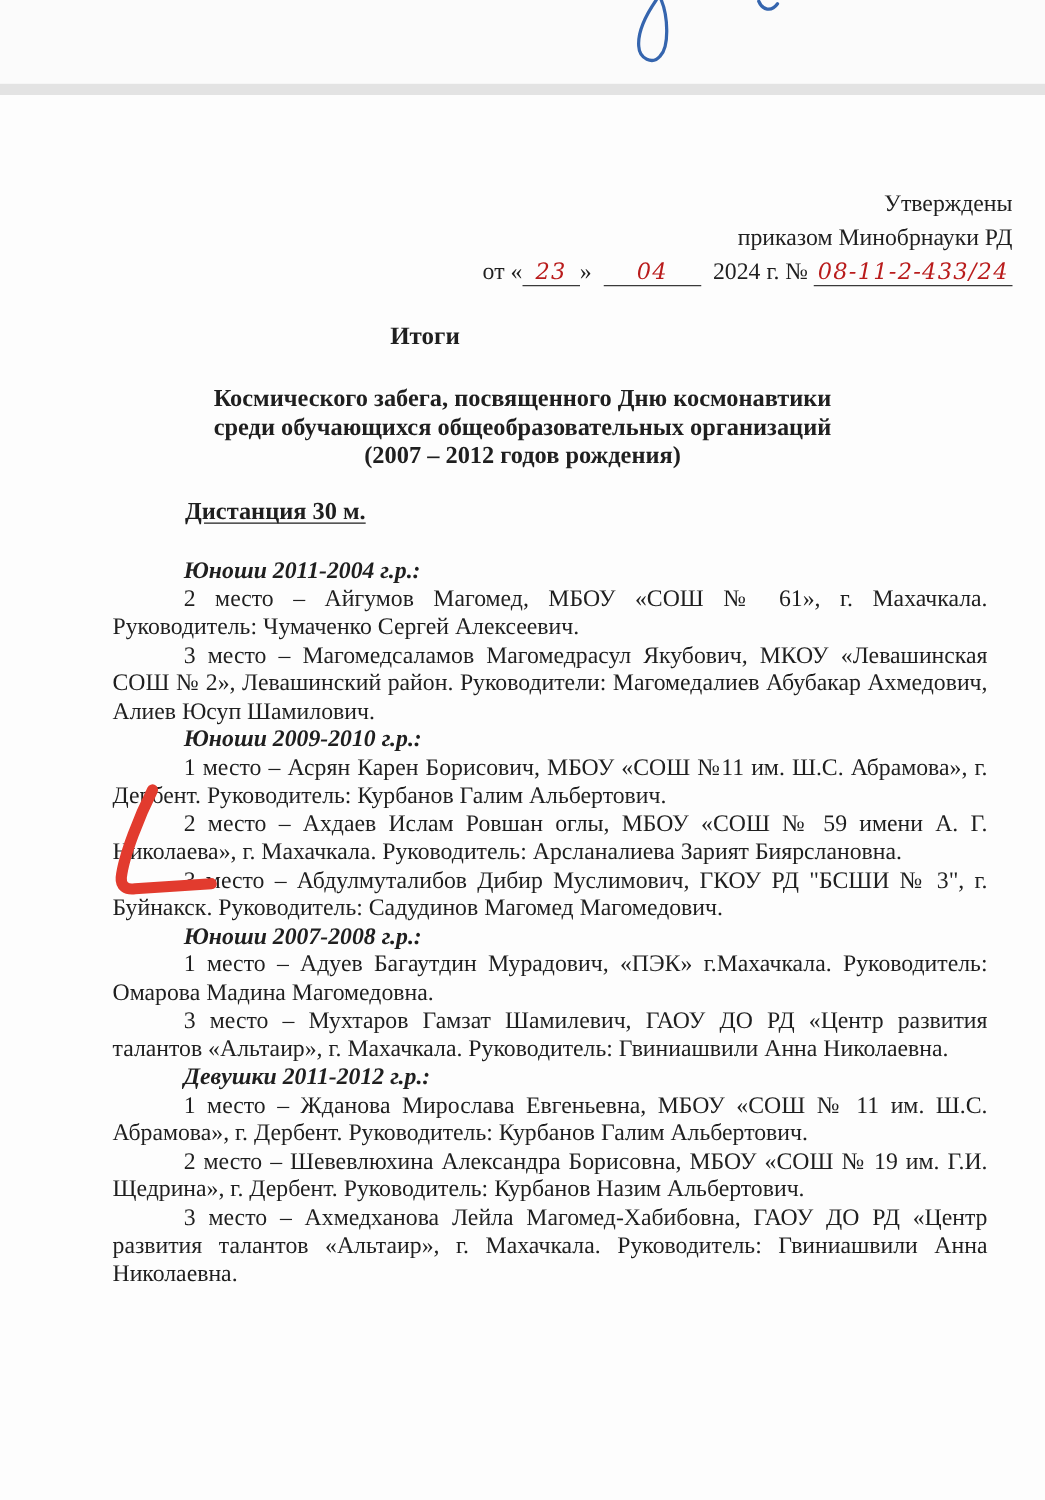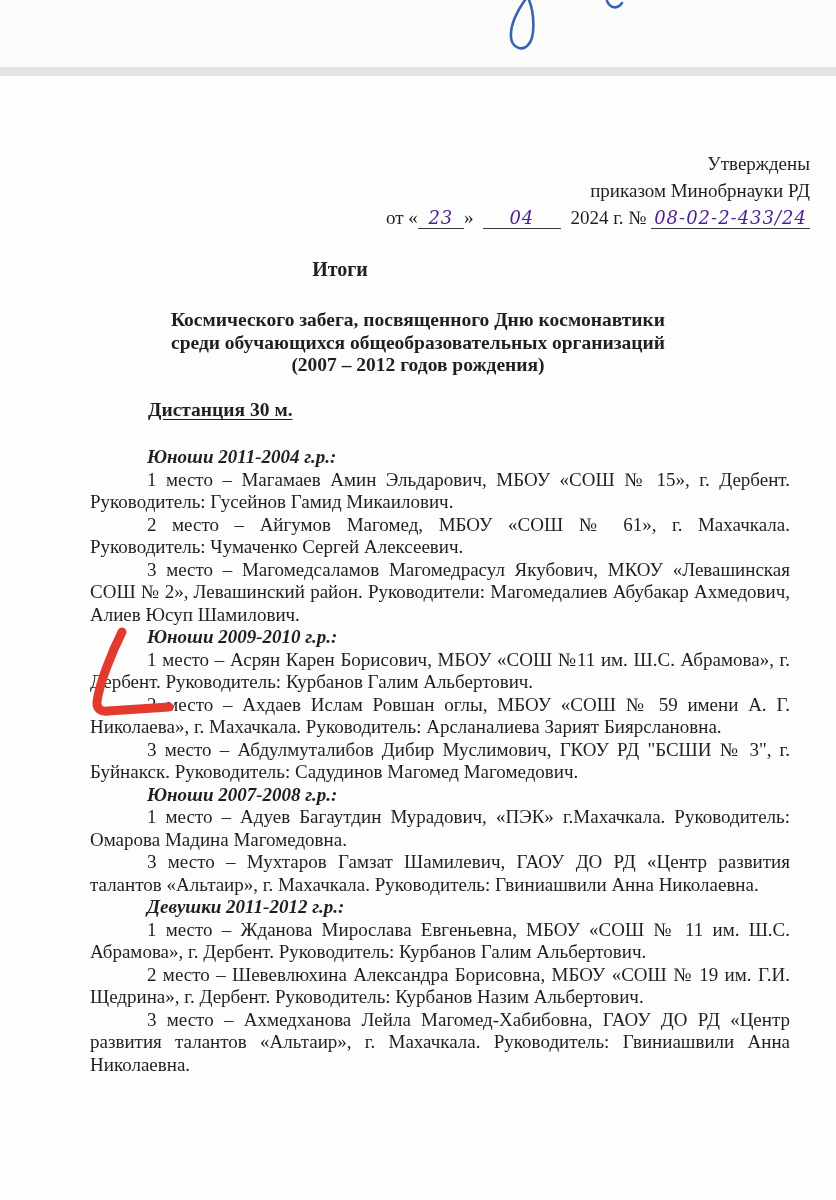--- a/index.html
+++ b/index.html
@@ -11,21 +11,21 @@
   }
   .top-strip{position:absolute;top:0;left:0;width:836px;height:67px;background:#fbfbfb;}
   .gray-band{position:absolute;top:67px;left:0;width:836px;height:9px;background:#e3e3e3;}
   .doodle{position:absolute;top:0;left:470px;}
   .approval{
     position:absolute;top:150px;right:26px;text-align:right;
     font-size:19px;line-height:27px;white-space:nowrap;
   }
   .hand{
     font-family:"DejaVu Serif",serif;font-style:italic;
-    color:#4c1d95;font-size:18px;letter-spacing:1px;
+    color:#b91c1c;font-size:18px;letter-spacing:1px;
   }
   .uline{border-bottom:1.5px solid #3a3a3a;display:inline-block;line-height:20px;}
   .blank-day{min-width:38px;text-align:center;padding:0 4px;}
   .blank-month{min-width:78px;text-align:center;}
   .blank-num{min-width:150px;text-align:center;padding:0 3px;}
   .itogi{
     position:absolute;top:258px;left:0;width:680px;text-align:center;
     font-size:20px;font-weight:bold;
   }
   .main-title{
@@ -54,36 +54,35 @@
     <svg class="doodle" width="200" height="58" viewBox="0 0 200 58">
       <path d="M 55,0 C 46,13 40,25 41,37 C 41.5,47 52,52 58,45 C 66,37 64,12 59,0" fill="none" stroke="#3565ae" stroke-width="2.6" stroke-linecap="round"></path>
       <path d="M 137,1 C 140,8 147,10 152,3" fill="none" stroke="#3565ae" stroke-width="2.6" stroke-linecap="round"></path>
     </svg>
   </div>
   <div class="gray-band"></div>
 
   <div class="approval">
     <div>Утверждены</div>
     <div>приказом Минобрнауки РД</div>
-    <div><span>от «</span><span class="uline blank-day"><span class="hand">23</span></span><span>»</span>&nbsp;&nbsp;<span class="uline blank-month"><span class="hand">04</span></span>&nbsp;&nbsp;<span>2024 г. №</span>&nbsp;<span class="uline blank-num"><span class="hand">08-02-2-433/24</span></span></div>
+    <div><span>от «</span><span class="uline blank-day"><span class="hand">23</span></span><span>»</span>&nbsp;&nbsp;<span class="uline blank-month"><span class="hand">04</span></span>&nbsp;&nbsp;<span>2024 г. №</span>&nbsp;<span class="uline blank-num"><span class="hand">08-11-2-433/24</span></span></div>
   </div>
 
   <div class="itogi">Итоги</div>
 
   <div class="main-title">
     <div>Космического забега, посвященного Дню космонавтики</div>
     <div>среди обучающихся общеобразовательных организаций</div>
     <div>(2007 – 2012 годов рождения)</div>
   </div>
 
   <div class="distance">Дистанция 30 м.</div>
 
   <div class="content">
     <p class="sec">Юноши 2011-2004 г.р.:</p>
-    <p>1 место – Магамаев Амин Эльдарович, МБОУ «СОШ № 15», г. Дербент. Руководитель: Гусейнов Гамид Микаилович.</p>
     <p>2 место – Айгумов Магомед, МБОУ «СОШ № 61», г. Махачкала. Руководитель: Чумаченко Сергей Алексеевич.</p>
     <p>3 место – Магомедсаламов Магомедрасул Якубович, МКОУ «Левашинская СОШ № 2», Левашинский район. Руководители: Магомедалиев Абубакар Ахмедович, Алиев Юсуп Шамилович.</p>
 
     <p class="sec">Юноши 2009-2010 г.р.:</p>
     <p>1 место – Асрян Карен Борисович, МБОУ «СОШ №11 им. Ш.С. Абрамова», г. Дербент. Руководитель: Курбанов Галим Альбертович.</p>
     <p>2 место – Ахдаев Ислам Ровшан оглы, МБОУ «СОШ № 59 имени А. Г. Николаева», г. Махачкала. Руководитель: Арсланалиева Зарият Биярслановна.</p>
     <p>3 место – Абдулмуталибов Дибир Муслимович, ГКОУ РД "БСШИ № 3", г. Буйнакск. Руководитель: Садудинов Магомед Магомедович.</p>
 
     <p class="sec">Юноши 2007-2008 г.р.:</p>
     <p>1 место – Адуев Багаутдин Мурадович, «ПЭК» г.Махачкала. Руководитель: Омарова Мадина Магомедовна.</p>

